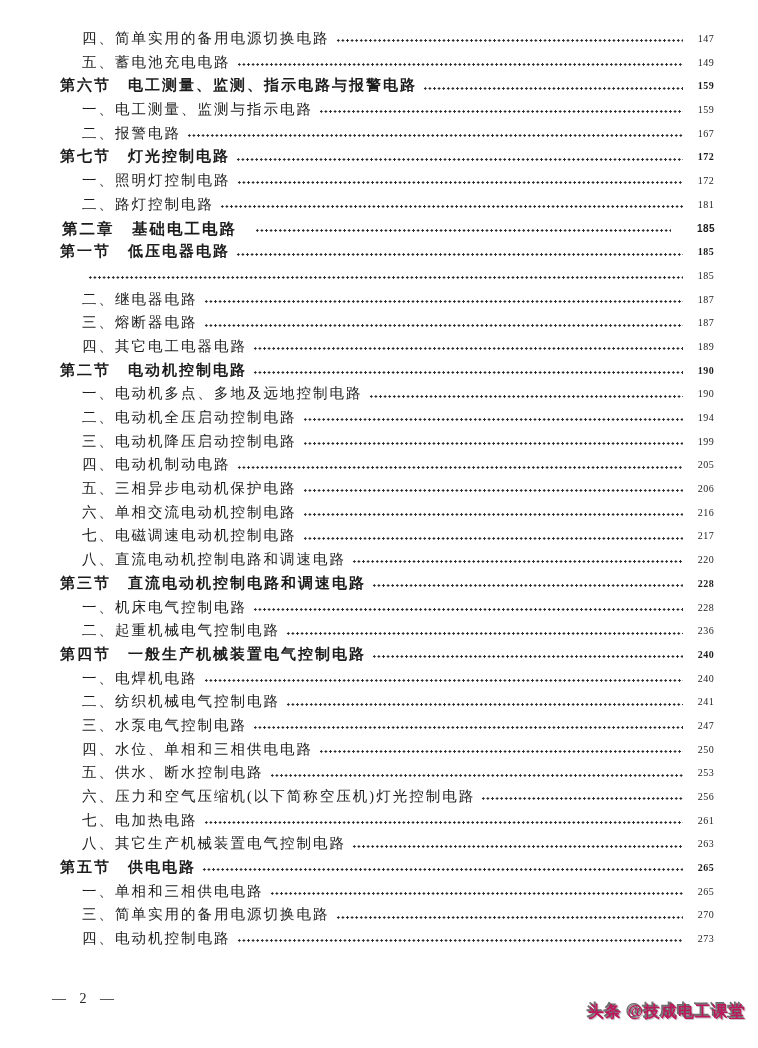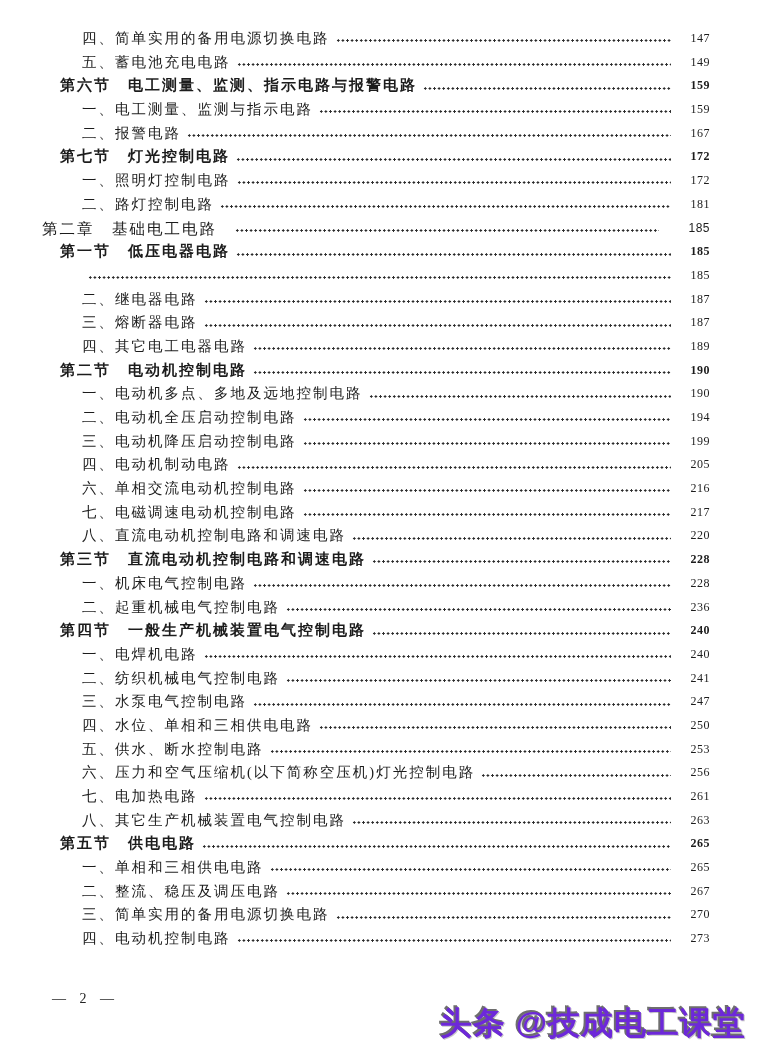--- a/index.html
+++ b/index.html
@@ -13,38 +13,38 @@
     height: 1048px;
     background: #ffffff;
     font-family: "Liberation Serif", "DejaVu Serif", serif;
     color: #1c1c1c;
     overflow: hidden;
   }
   .toc {
     position: absolute;
     top: 27px;
     left: 0;
-    right: 12px;
+    right: 0;
   }
   .row {
     display: flex;
     align-items: center;
     height: 23.7px;
     padding-right: 36px;
     box-sizing: border-box;
     font-size: 14.5px;
     line-height: 23.7px;
   }
   .row .title {
     white-space: nowrap;
     letter-spacing: 2px;
   }
   .row.chapter {
-    padding-left: 42px;
-    font-weight: normal;
+    padding-left: 62px;
+    font-weight: bold;
     font-family: "Liberation Sans", "DejaVu Sans", sans-serif;
     font-size: 15.5px;
     gap: 12px;
   }
   .row.section {
     padding-left: 60px;
     font-weight: bold;
     font-size: 15px;
   }
   .row.item {
@@ -55,42 +55,42 @@
     height: 9px;
     margin: 0 7px 0 6px;
     background-image: radial-gradient(circle, #2b2b2b 1.05px, transparent 1.35px);
     background-size: 4.6px 9px;
     background-position: 0 55%;
     background-repeat: repeat-x;
     transform: translateY(2px);
   }
   .pagenum {
     width: 32px;
-    text-align: right;
-    font-size: 12px;
+    text-align: center;
+    font-size: 10px;
     letter-spacing: 0.5px;
     flex: none;
   }
   .footer {
     position: absolute;
     left: 52px;
     top: 991px;
     font-size: 14px;
     letter-spacing: 5px;
     color: #222222;
   }
   .watermark {
     position: absolute;
     right: 12px;
     top: 1002px;
-    font-size: 32px;
+    font-size: 16px;
     font-weight: bold;
     font-family: "Liberation Sans", "DejaVu Sans", sans-serif;
     letter-spacing: 1px;
-    color: #6d28d9;
+    color: #be185d;
     text-shadow: -2px -2px 0 #6e6e6e, -1px -1px 0 #8a8a8a, 1px 1px 0 #c8c8c8;
     margin-left: 44px;
   }
 </style>
 </head>
 <body>
 
 <div class="page">
   <div class="toc" id="toc">
       <div class="row item">
@@ -181,20 +181,25 @@
         <span class="title">三、电动机降压启动控制电路</span>
         <span class="dots"></span>
         <span class="pagenum">199</span>
       </div>
       <div class="row item">
         <span class="title">四、电动机制动电路</span>
         <span class="dots"></span>
         <span class="pagenum">205</span>
       </div>
       <div class="row item">
+        <span class="title">五、三相异步电动机保护电路</span>
+        <span class="dots"></span>
+        <span class="pagenum">206</span>
+      </div>
+      <div class="row item">
         <span class="title">六、单相交流电动机控制电路</span>
         <span class="dots"></span>
         <span class="pagenum">216</span>
       </div>
       <div class="row item">
         <span class="title">七、电磁调速电动机控制电路</span>
         <span class="dots"></span>
         <span class="pagenum">217</span>
       </div>
       <div class="row item">
@@ -264,25 +269,20 @@
       </div>
       <div class="row section">
         <span class="title">第五节　供电电路</span>
         <span class="dots"></span>
         <span class="pagenum">265</span>
       </div>
       <div class="row item">
         <span class="title">一、单相和三相供电电路</span>
         <span class="dots"></span>
         <span class="pagenum">265</span>
-      </div>
-      <div class="row item">
-        <span class="title">二、整流、稳压及调压电路</span>
-        <span class="dots"></span>
-        <span class="pagenum">267</span>
       </div>
       <div class="row item">
         <span class="title">三、简单实用的备用电源切换电路</span>
         <span class="dots"></span>
         <span class="pagenum">270</span>
       </div>
       <div class="row item">
         <span class="title">四、电动机控制电路</span>
         <span class="dots"></span>
         <span class="pagenum">273</span>

